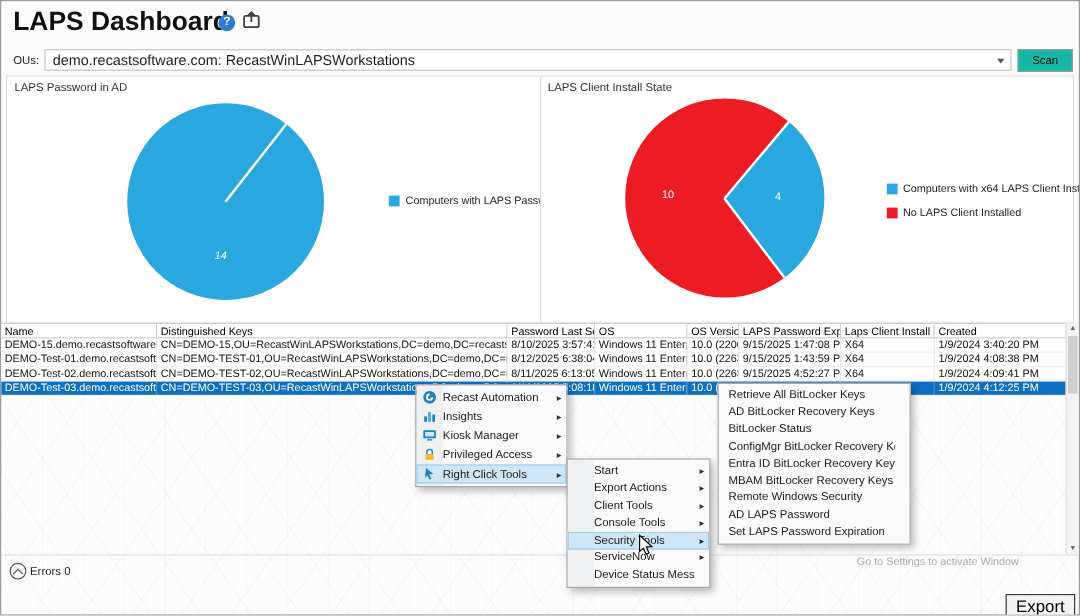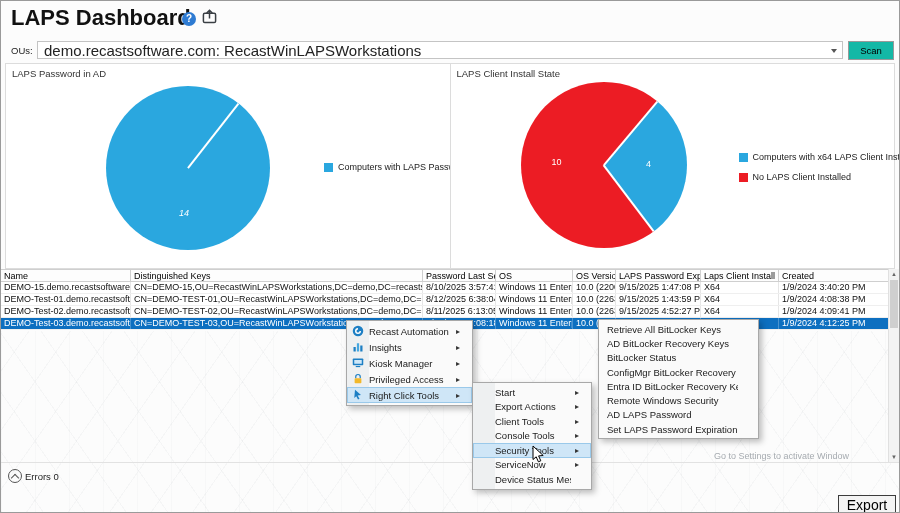--- a/index.html
+++ b/index.html
@@ -8,21 +8,21 @@
 
   
   .title{position:absolute;left:10px;top:4px;font-size:22px;font-weight:600;color:#111}
   .help-badge{position:absolute;left:181px;top:11px;width:14px;height:14px;border-radius:50%;
        background:#2e7bd2;color:#fff;font-size:10px;font-weight:bold;text-align:center;line-height:14px;cursor:pointer}
   .popout{position:absolute;left:201px;top:8px;cursor:pointer}
 
   
   .ou-label{position:absolute;left:10px;top:44px;font-size:9.5px;color:#222}
   .combo{position:absolute;left:36px;top:40px;right:56px;height:18px;background:#fff;border:1px solid #c4c4c4;
-       font-size:15px;line-height:17px;padding:0 18px 0 6px;color:#222;box-sizing:border-box;
+       font-size:12px;line-height:17px;padding:0 18px 0 6px;color:#222;box-sizing:border-box;
        white-space:nowrap;overflow:hidden;cursor:pointer}
   .combo-chev{position:absolute;right:62px;top:48px;width:0;height:0;border-left:3.5px solid transparent;
        border-right:3.5px solid transparent;border-top:4px solid #555}
   .scan-btn{position:absolute;right:5px;top:40px;width:46px;height:19px;background:#14b8a6;border:1px solid #999;
        font-size:9.5px;font-family:inherit;cursor:pointer}
 
   
   .charts{position:absolute;left:4px;right:4px;top:62px;height:204px;border:1px solid #dcdcdc;display:flex;background:#fff}
   .panel{flex:1;position:relative;background:#fff}
   .panel+.panel{border-left:1px solid #dcdcdc}
@@ -62,31 +62,31 @@
        repeating-linear-gradient(90deg, rgba(120,130,140,0.04) 0 1px, transparent 1px 34px)}
   .footer{position:absolute;left:0;right:0;top:461px;bottom:0;border-top:1px solid #e2e2e2;z-index:3}
   .err-icon{position:absolute;left:7px;top:6px;width:12px;height:12px;border:1px solid #555;border-radius:50%;cursor:pointer}
   .chev-up{position:absolute;left:3px;top:4.5px;width:5px;height:5px;border-top:1.5px solid #555;border-left:1.5px solid #555;
       transform:rotate(45deg)}
   .err-label{position:absolute;left:24px;top:8px;font-size:9.5px;color:#222}
   .export-btn{position:absolute;right:3px;top:32px;width:58px;height:20px;font-size:14px;background:#f4f4f4;
       border:1px solid #3c3c3c;font-family:inherit;z-index:5;cursor:pointer}
   .wm{position:absolute;left:713px;top:450px;color:#a6abb0;z-index:2}
   .wm1{font-size:15px}
-  .wm2{font-size:9px;margin-top:0;white-space:nowrap}
+  .wm2{font-size:9px;margin-top:12px;white-space:nowrap}
 
   
   .menu{position:absolute;background:#fafafa;border:1px solid #a8a8a8;box-shadow:3px 3px 6px rgba(0,0,0,0.25);
       padding:2px 0;z-index:20;box-sizing:border-box}
   .menu.with-gutter{background:linear-gradient(to right,#eef0f1 0,#eef0f1 22px,#fafafa 22px)}
   #menu-context{left:345px;top:319px;width:127px}
   #menu-tools{left:471px;top:381px;width:120px}
   #menu-security{left:597px;top:318px;width:161px}
   .mi{position:relative;display:flex;align-items:center;height:16px;font-size:9.5px;color:#1a1a1a;
-      padding-right:12px;cursor:pointer}
+      padding-right:4px;cursor:pointer}
   #menu-tools .mi{height:14.5px}
   #menu-security .mi{height:14.3px;padding-left:8px}
   .mi-icon{width:22px;flex:0 0 22px;display:flex;justify-content:center;align-items:center}
   .mi-label{flex:1;white-space:nowrap;overflow:hidden}
   .mi-arrow{width:8px;text-align:right;font-size:8px;color:#333}
   .mi.hl{background:#cfe6f7;box-shadow:inset 0 0 0 1px #9ac9ea}
 
   .cursor{position:absolute;left:531px;top:444px;z-index:30;pointer-events:none}
 </style>
 </head>
@@ -324,20 +324,24 @@
       </div>
       <div class="mi">
         <span class="mi-label">ConfigMgr BitLocker Recovery Keys</span>
         <span class="mi-arrow"></span>
       </div>
       <div class="mi">
         <span class="mi-label">Entra ID BitLocker Recovery Keys</span>
         <span class="mi-arrow"></span>
       </div>
       <div class="mi">
+        <span class="mi-label">MBAM BitLocker Recovery Keys</span>
+        <span class="mi-arrow"></span>
+      </div>
+      <div class="mi">
         <span class="mi-label">Remote Windows Security</span>
         <span class="mi-arrow"></span>
       </div>
       <div class="mi">
         <span class="mi-label">AD LAPS Password</span>
         <span class="mi-arrow"></span>
       </div>
       <div class="mi">
         <span class="mi-label">Set LAPS Password Expiration</span>
         <span class="mi-arrow"></span>

